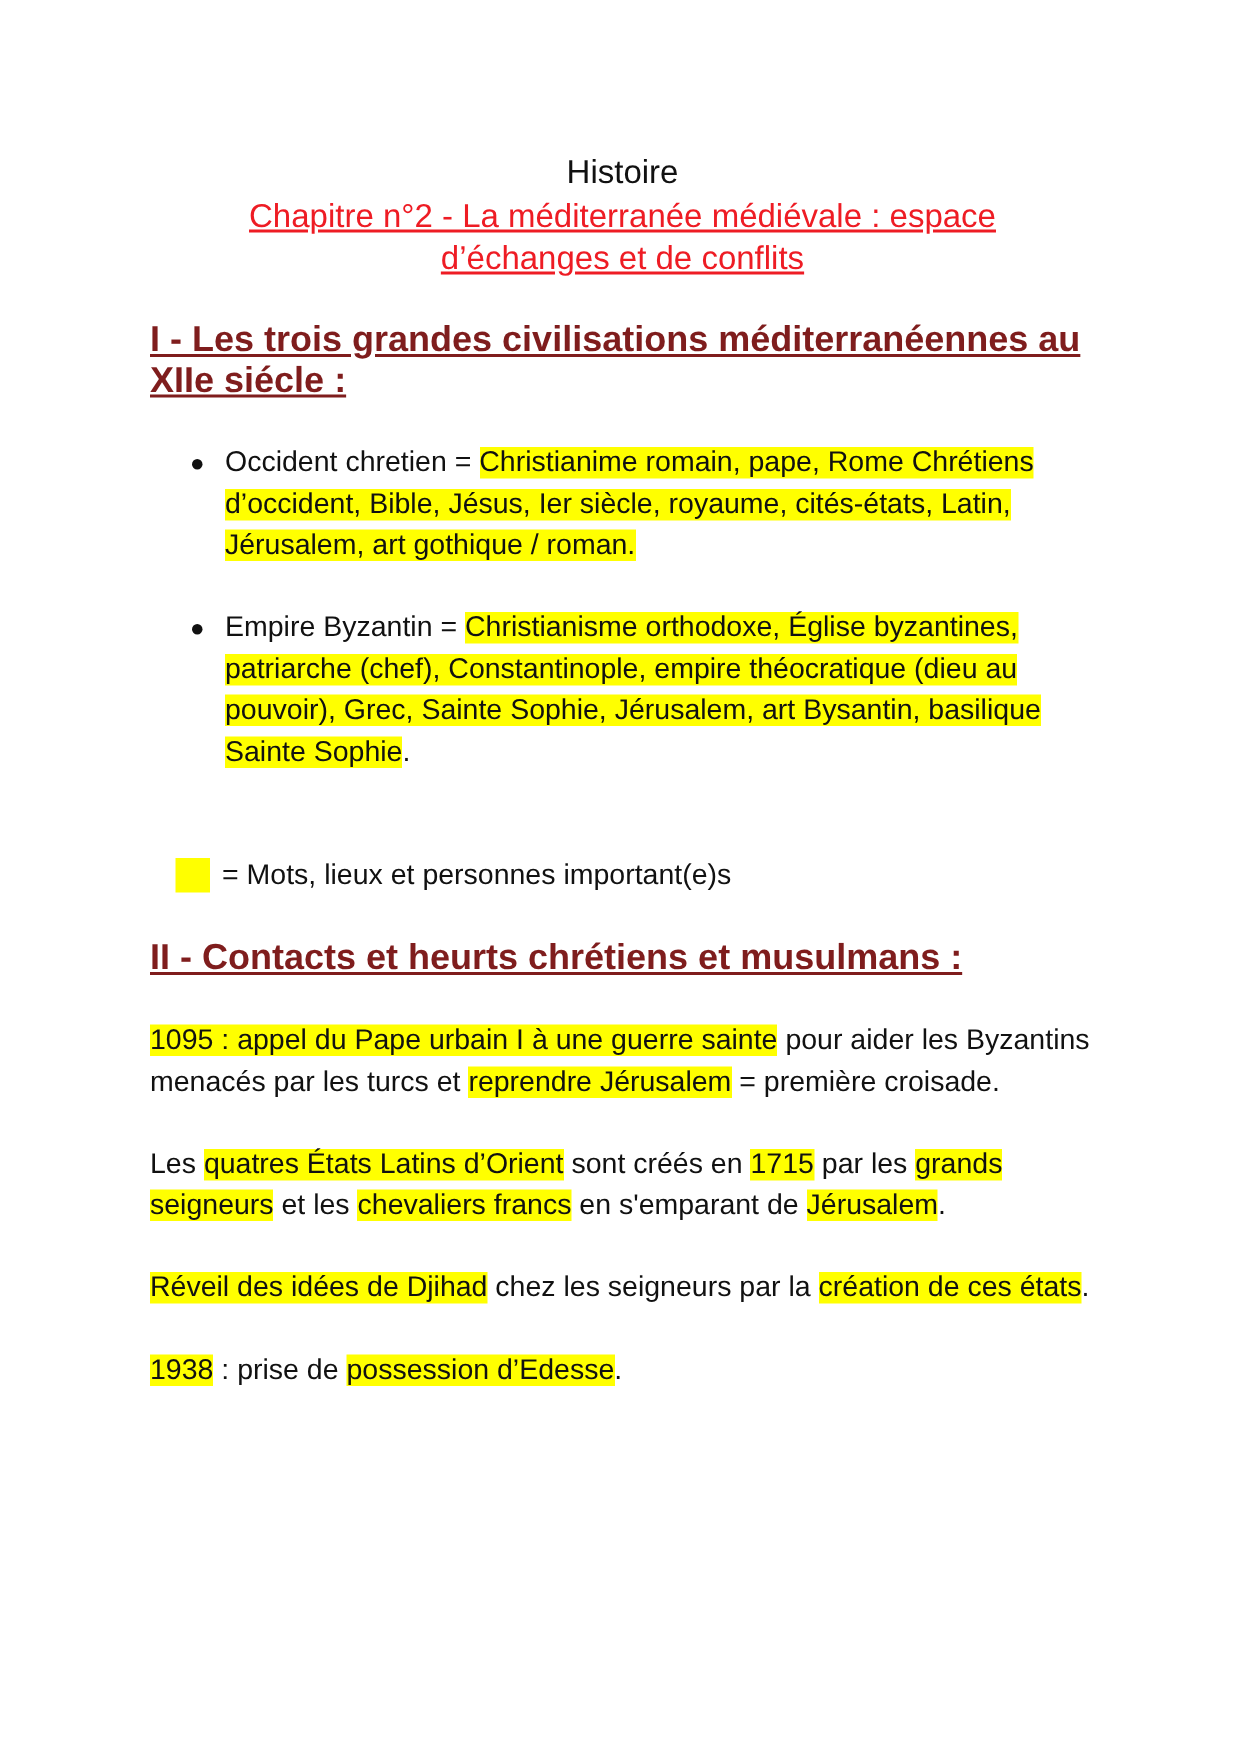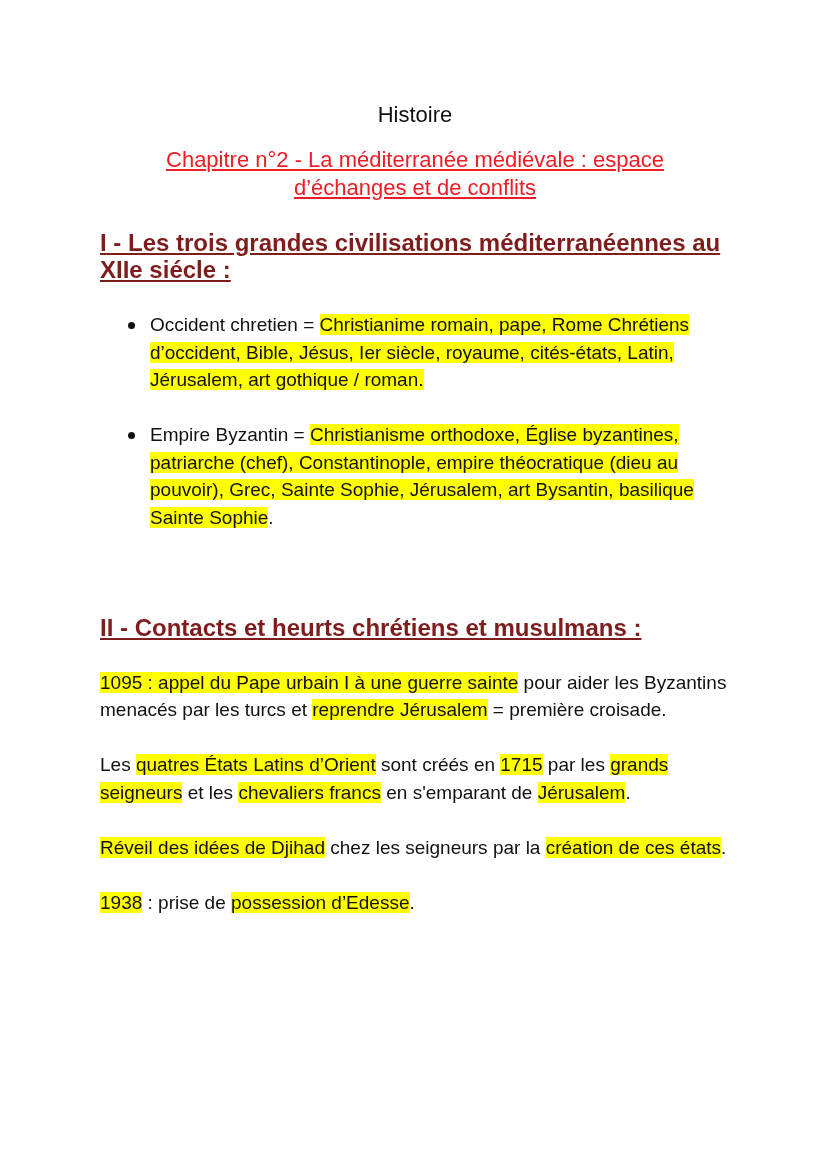--- a/index.html
+++ b/index.html
@@ -20,21 +20,21 @@
       position: absolute;
       left: 100px;
       top: 100px;
       width: 630px;
     }
     .doc-title {
       text-align: center;
       font-size: 22px;
       line-height: 30px;
       color: #111;
-      margin-bottom: 16px;
+      margin-bottom: 0;
     }
     .chapter-title {
       text-align: center;
       color: #ee1c24;
       text-decoration: underline;
       font-size: 22px;
       line-height: 27.5px;
       padding: 0 8px;
     }
     .section-title {
@@ -98,20 +98,24 @@
     <li class="gap"></li>
     <li>
       <span class="bullet"></span>
       <span class="bold">Empire Byzantin</span><span> = </span><span class="hl">Christianisme orthodoxe, Église byzantines, patriarche (chef), Constantinople, empire théocratique (dieu au pouvoir), Grec, Sainte Sophie, Jérusalem, art Bysantin, basilique Sainte Sophie</span><span>.</span>
     </li>
     <li class="gap"></li>
   </ul>
 
   <div class="gap"></div>
 
+  <div class="legend">
+    <span class="legend-swatch"></span>
+    <span>= Mots, lieux et personnes important(e)s</span>
+  </div>
 
   <div class="gap"></div>
 
   <div class="section-title">II - Contacts et heurts chrétiens et musulmans :</div>
 
   <div class="gap"></div>
 
   <p><span class="hl">1095 : appel du Pape urbain I à une guerre sainte</span><span> pour aider les Byzantins menacés par les turcs et </span><span class="hl">reprendre Jérusalem</span><span> = </span><span class="bold">première croisade.</span></p>
 
   <div class="gap"></div>

